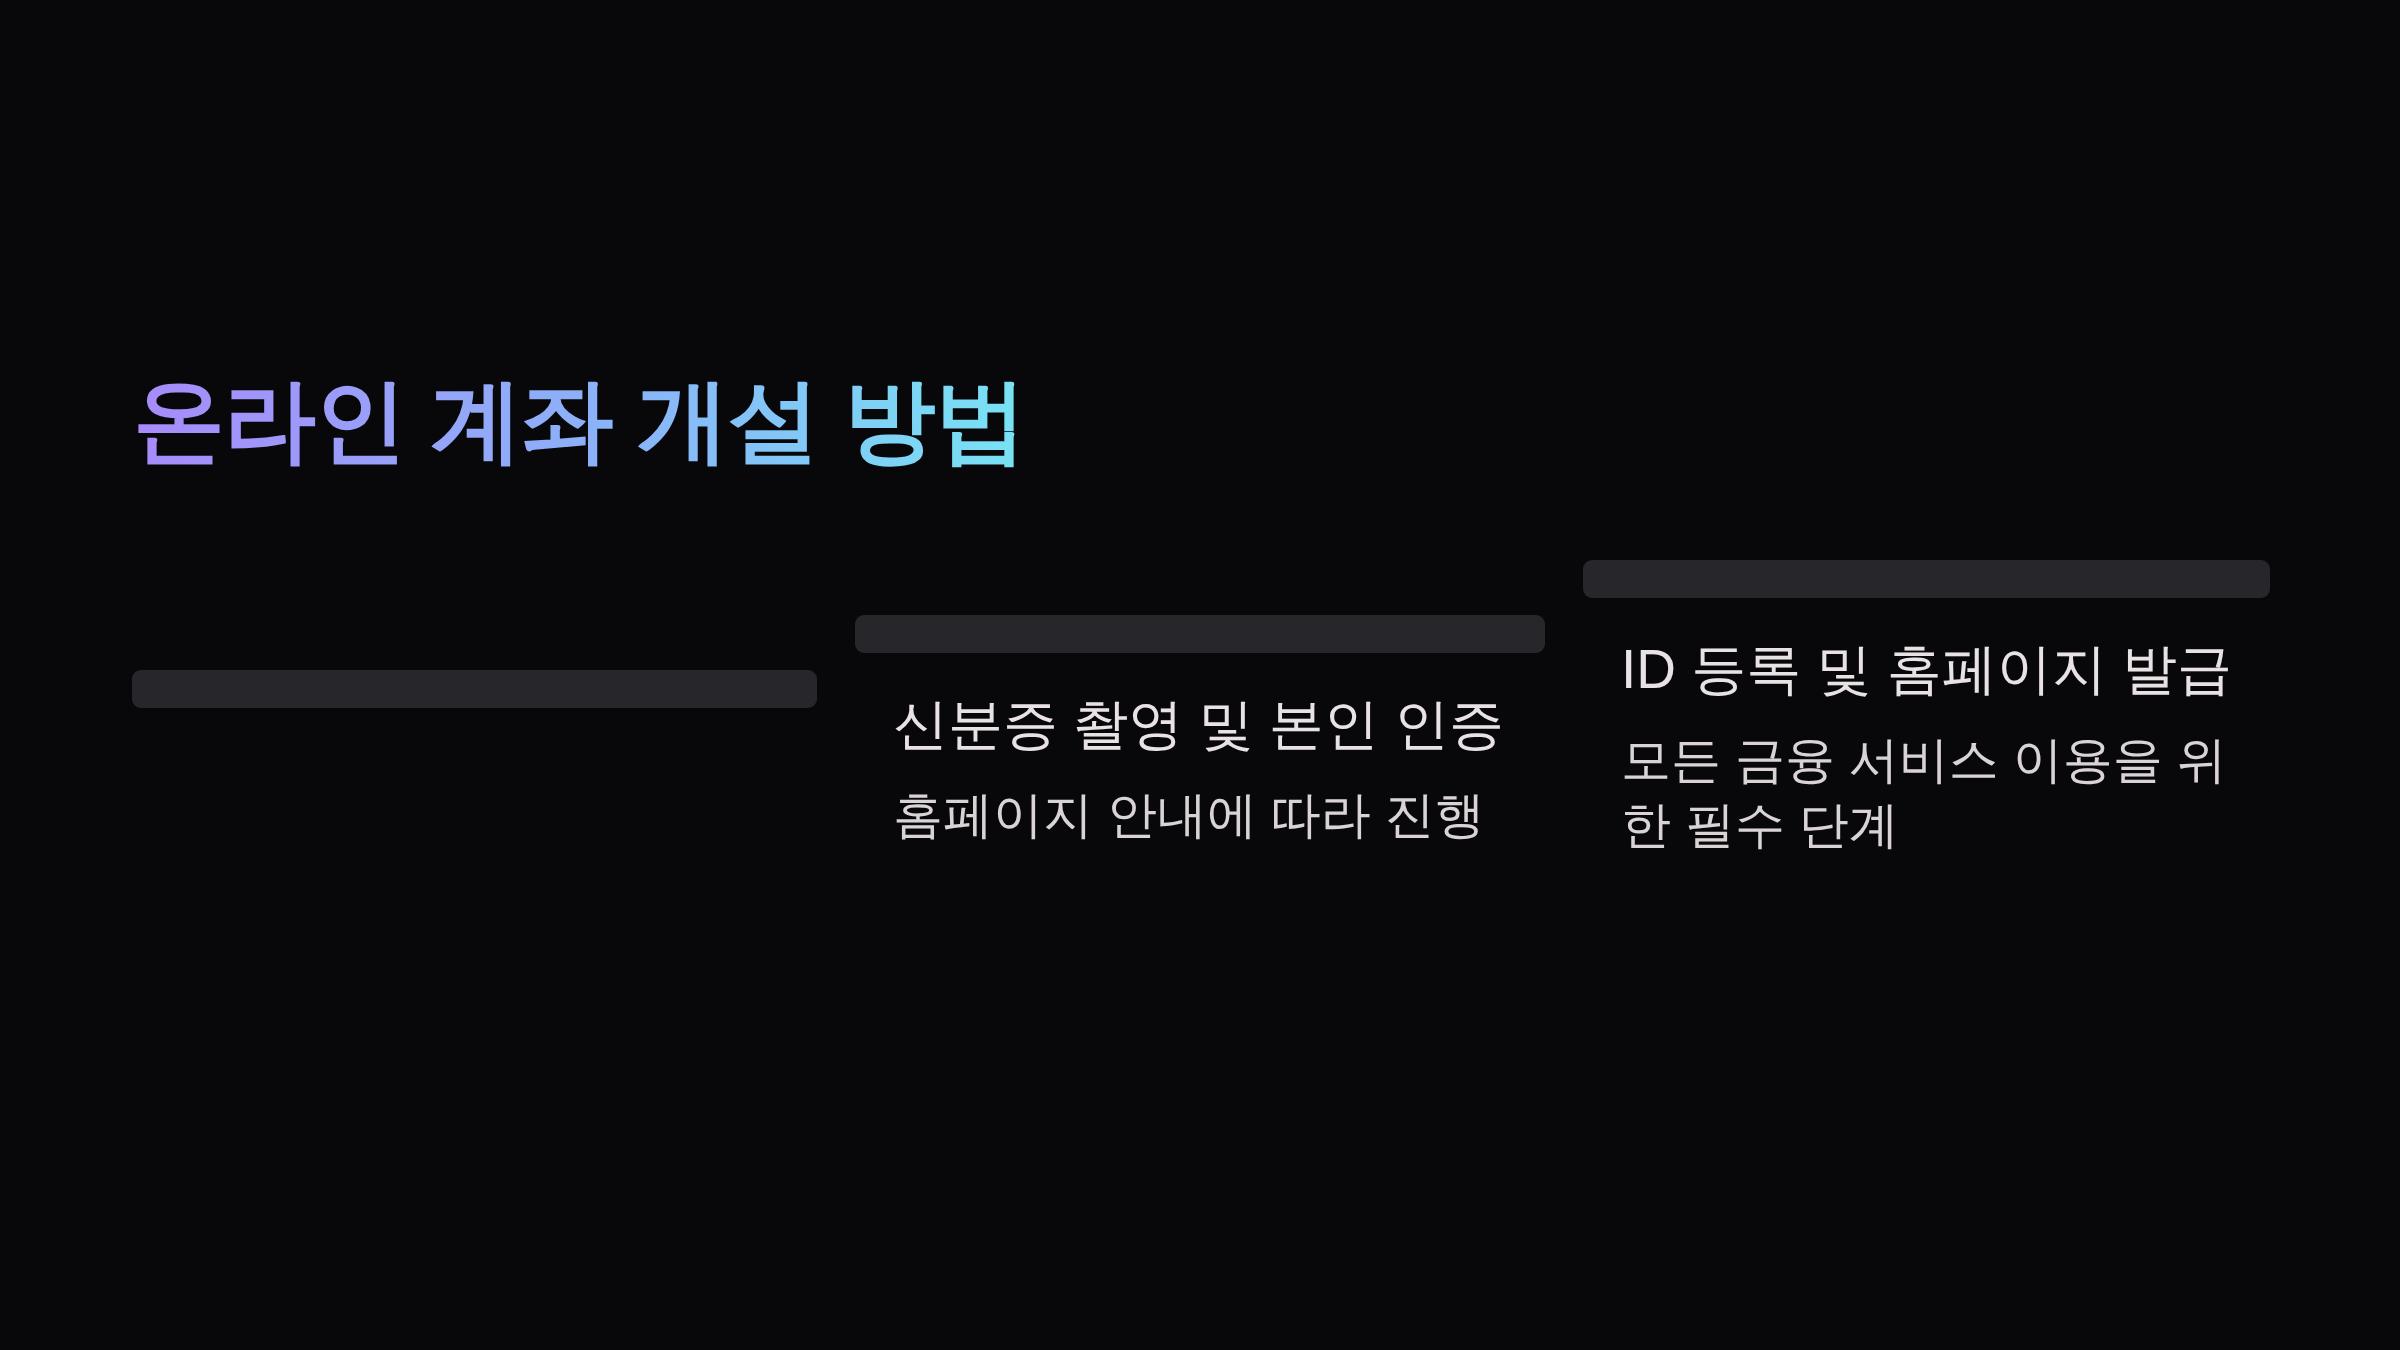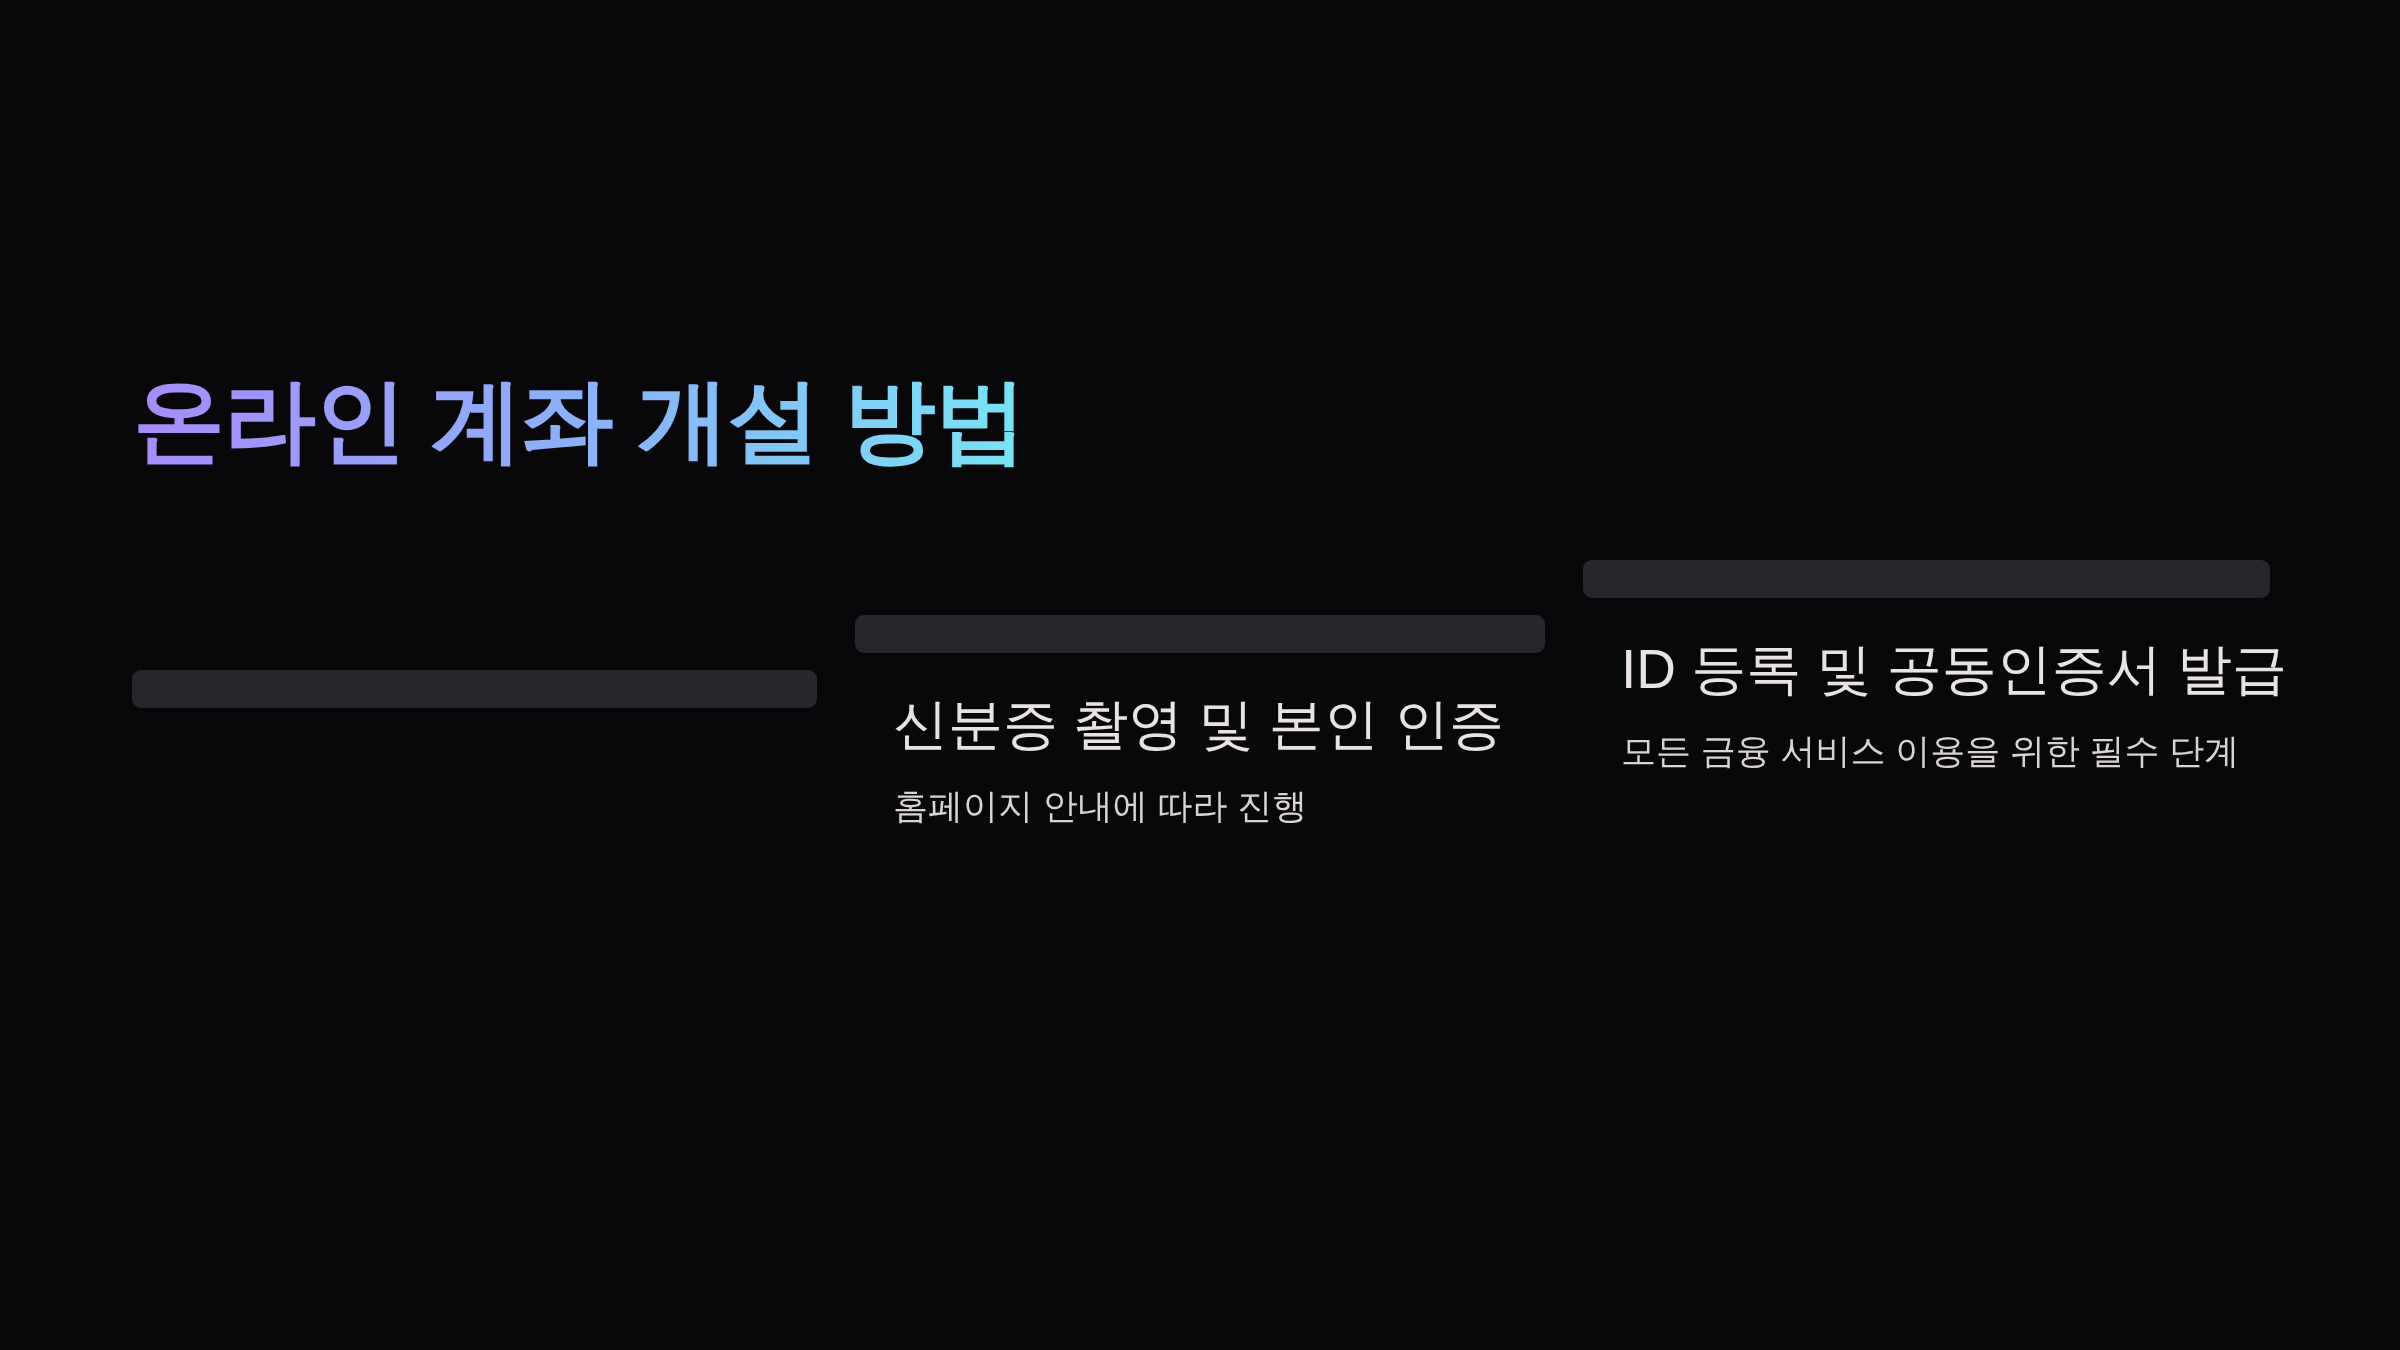--- a/index.html
+++ b/index.html
@@ -57,21 +57,21 @@
   .step-title {
     margin-top: 40px;
     font-size: 55px;
     font-weight: 500;
     line-height: 1.15;
     color: var(--heading);
     white-space: nowrap;
   }
   .step-desc {
     margin-top: 27px;
-    font-size: 35px;
+    font-size: 50px;
     font-weight: 400;
     line-height: 1.3;
     color: var(--body-text);
     white-space: pre-line;
   }
 </style>
 </head>
 <body>
 
 <div class="slide">
@@ -86,18 +86,18 @@
     <div class="step-bar"></div>
     <div class="step-content">
       <div class="step-title">신분증 촬영 및 본인 인증</div>
       <div class="step-desc">홈페이지 안내에 따라 진행</div>
     </div>
   </div>
 
   <div class="step-card card-3">
     <div class="step-bar"></div>
     <div class="step-content">
-      <div class="step-title">ID 등록 및 공동인증서 발급</div>
+      <div class="step-title">ID 등록 및 홈페이지 발급</div>
       <div class="step-desc">모든 금융 서비스 이용을 위한 필수 단계</div>
     </div>
   </div>
 
 </div>
 
 </body></html>

